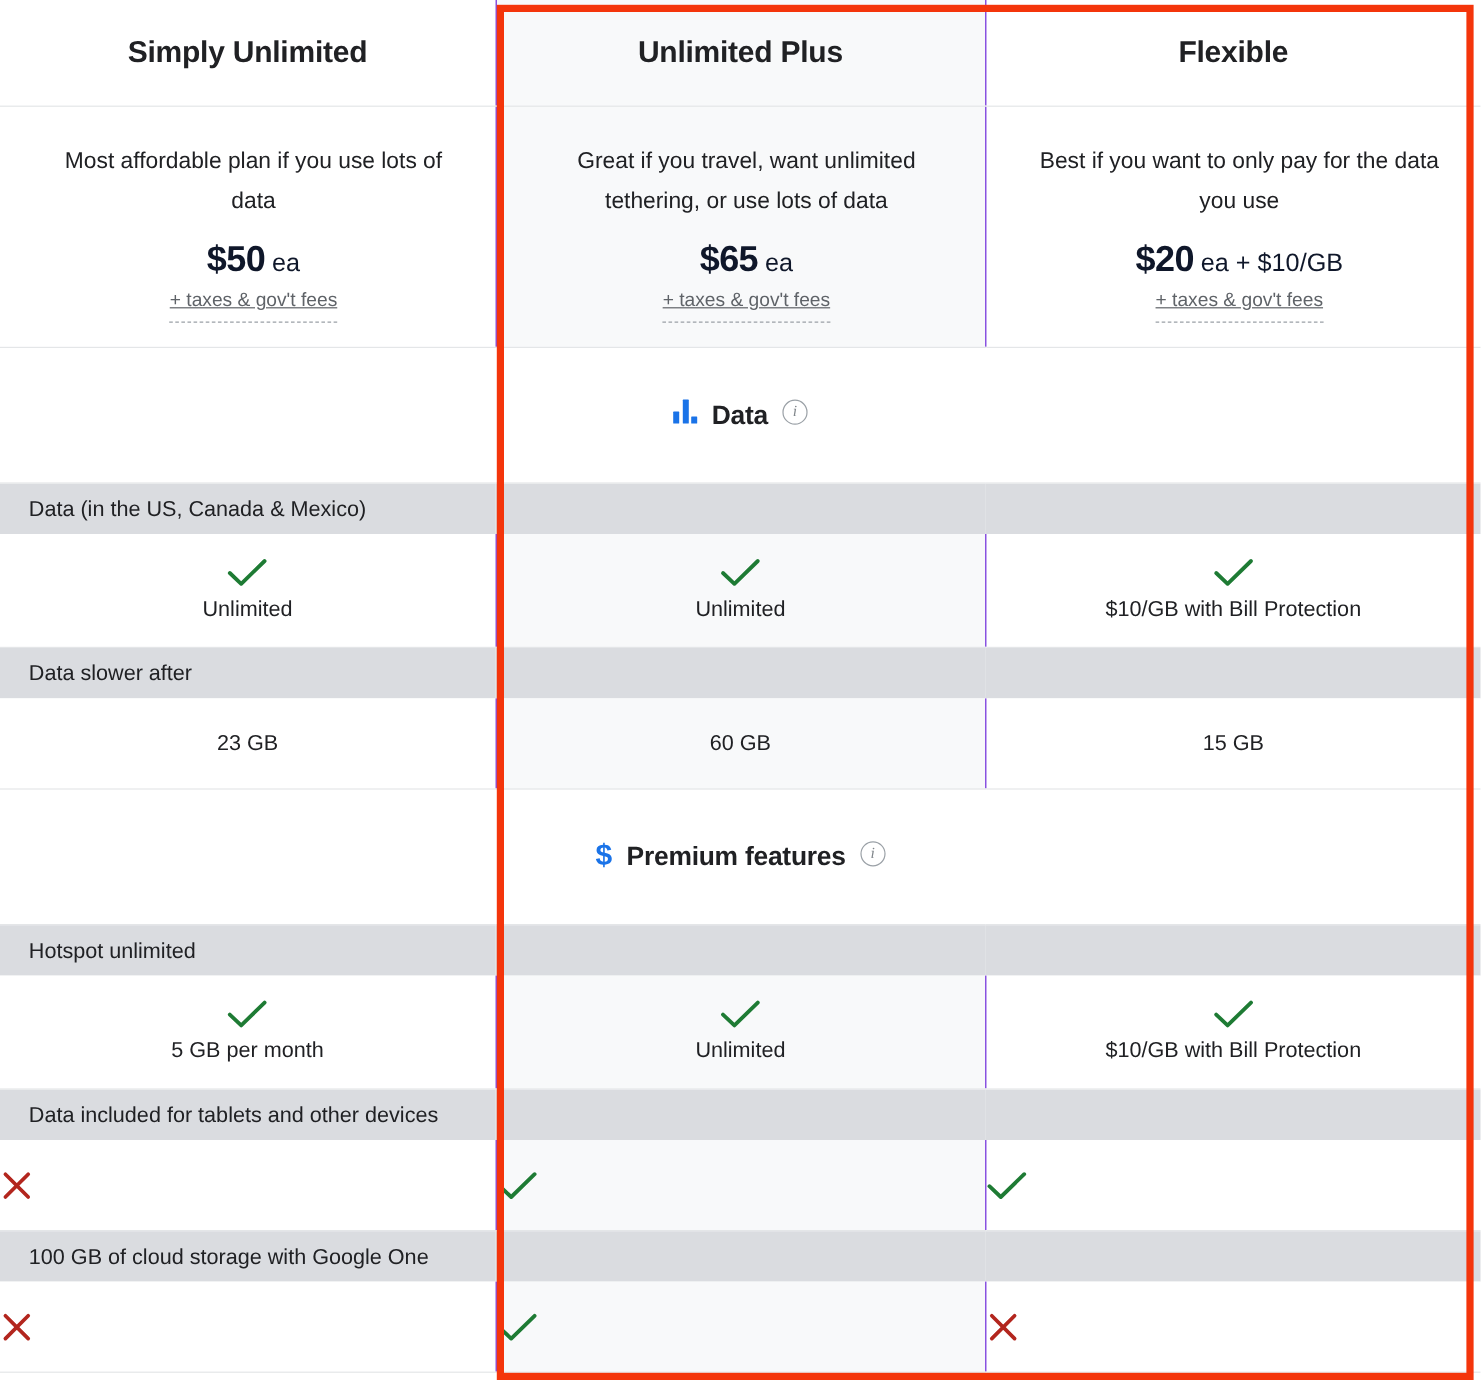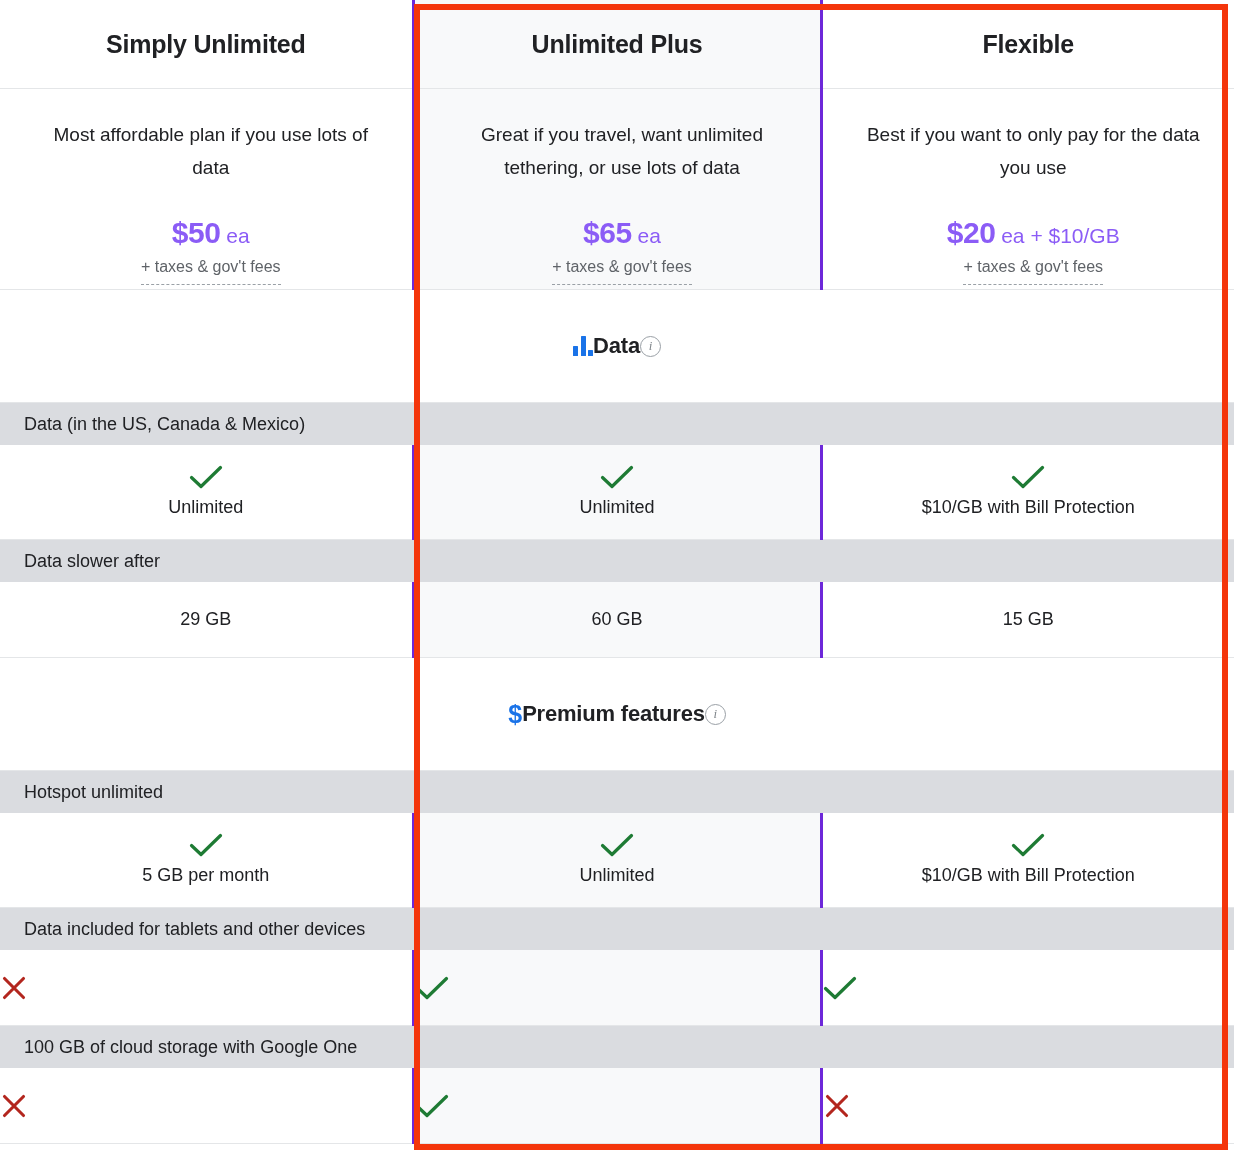--- a/index.html
+++ b/index.html
@@ -31,21 +31,21 @@
   .ptable col.c-flex  { width: 413px; }
 
   .cell {
     border-bottom: 1px solid #e4e6e8;
     vertical-align: middle;
     text-align: center;
     padding: 0;
     background: #ffffff;
   }
   .cell.tint { background: #f8f9fa; }
-  .cell.sidelines { border-left: 3px solid #6d28d9; }
+  .cell.sidelines { border-left: 1px solid #6d28d9; }
 
   
   .hdr-row td { height: 88px; }
   .plan-title {
     font-size: 25px;
     font-weight: 700;
     color: #202124;
     letter-spacing: -0.2px;
     line-height: 1.2;
   }
@@ -56,50 +56,52 @@
     padding: 30px 34px 0 44px;
     box-sizing: border-box;
   }
   .tagline {
     font-size: 19px;
     color: #202124;
     line-height: 1.72;
     font-weight: 400;
   }
   .price-line {
-    margin-top: 32px;
+    margin-top: 16px;
     font-size: 21px;
-    color: #8b5cf6;
+    color: #0f172a;
     white-space: nowrap;
   }
   .price-amount {
     font-size: 30px;
     font-weight: 700;
     letter-spacing: -0.5px;
   }
   .price-suffix {
     font-size: 21px;
     font-weight: 400;
   }
   .taxes {
     margin-top: 5px;
     font-size: 16px;
     color: #5f6368;
     display: inline-block;
     border-bottom: 1px dashed #9aa0a6;
     padding-bottom: 5px;
     line-height: 1.5;
+    text-decoration: underline;
   }
 
   
   .section-row td { height: 112px; }
   .section-head {
     display: flex;
-    align-items: center;
+    align-items: flex-start;
     justify-content: center;
+    gap: 12px;
   }
   .section-title {
     font-size: 22px;
     font-weight: 700;
     color: #202124;
     letter-spacing: -0.2px;
   }
   .icon-bars {
     display: inline-flex;
     align-items: flex-end;
@@ -295,21 +297,21 @@
         </td>
       </tr>
 
       <tr class="band-row">
         <td class="band-label">Data slower after</td>
         <td></td>
         <td></td>
       </tr>
       <tr class="feat-row short">
         <td class="cell">
-          <span class="plain-text">29 GB</span>
+          <span class="plain-text">23 GB</span>
         </td>
         <td class="cell tint sidelines">
           <span class="plain-text">60 GB</span>
         </td>
         <td class="cell sidelines">
           <span class="plain-text">15 GB</span>
         </td>
       </tr>
 
       <tr class="section-row">

